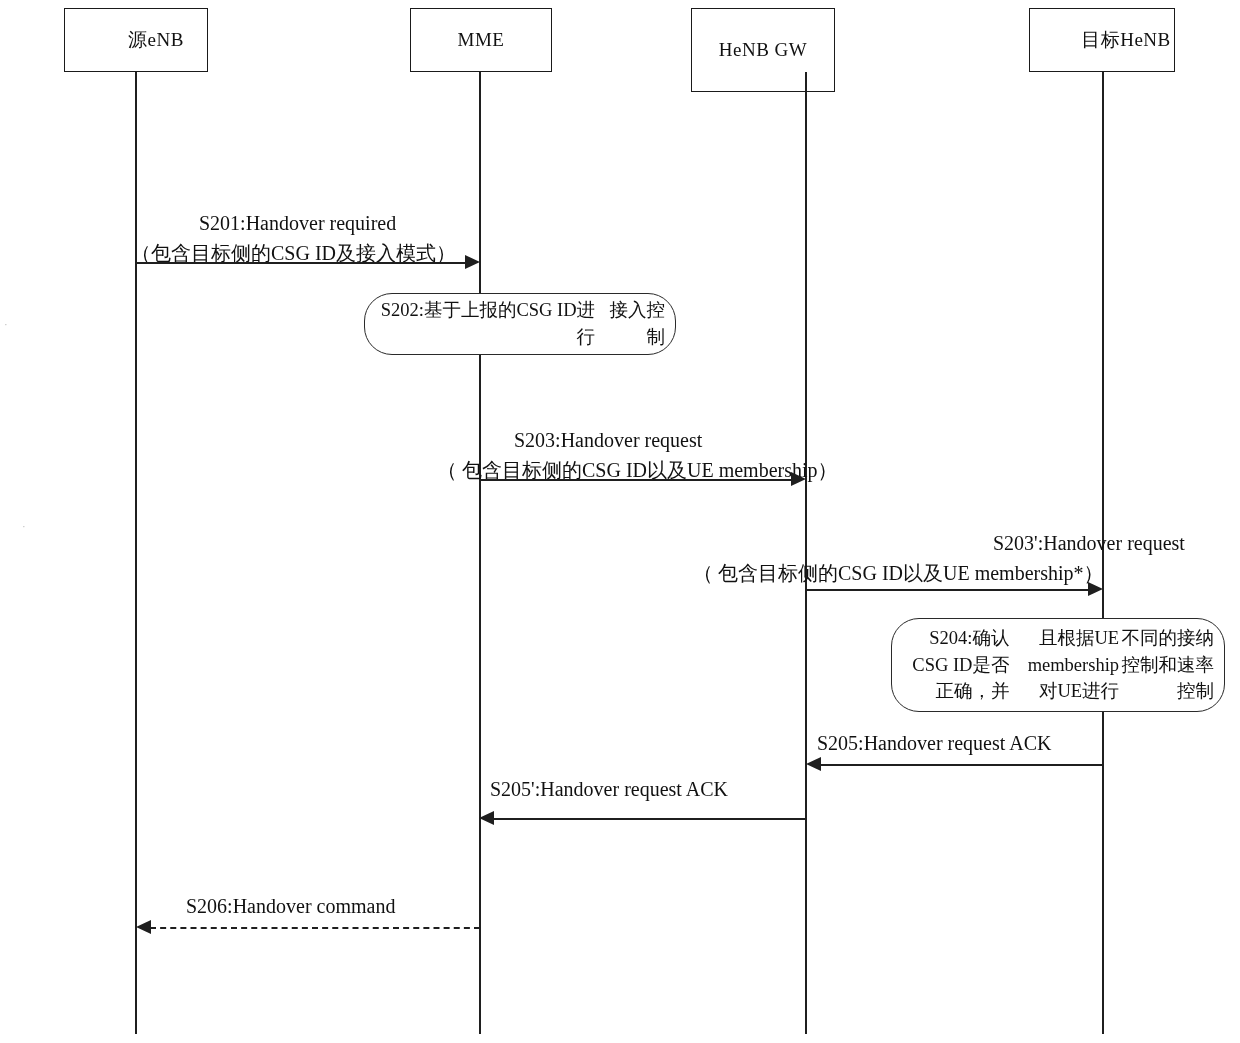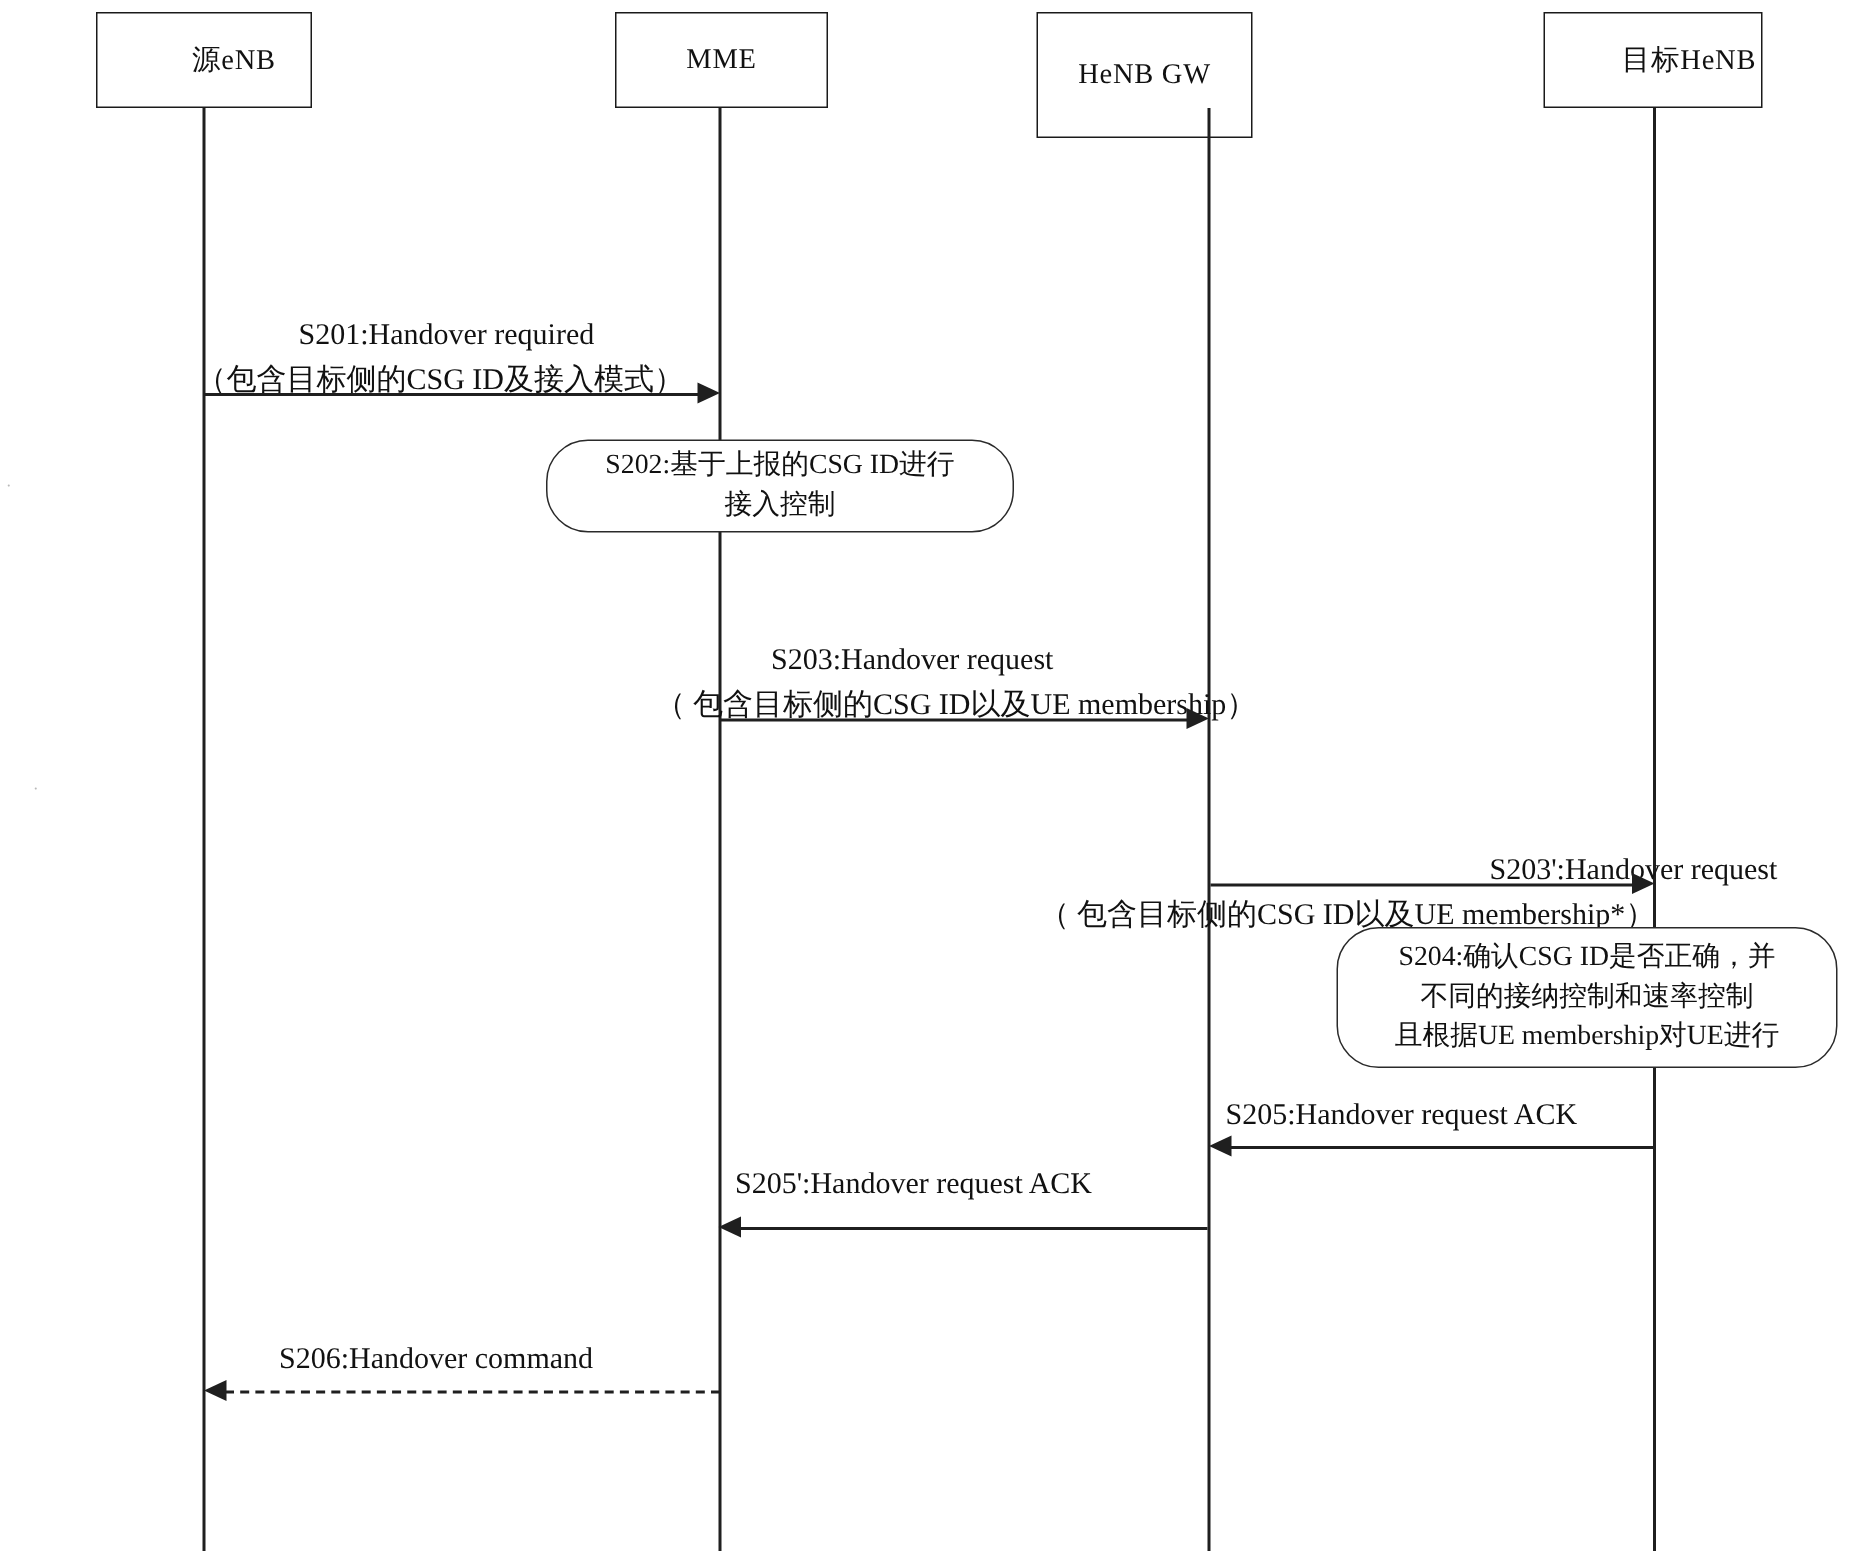--- a/index.html
+++ b/index.html
@@ -67,26 +67,26 @@
     border-bottom: 7px solid transparent;
     border-right: 15px solid #1f1f1f;
   }
   .proc-box {
     position: absolute;
     box-sizing: border-box;
     border: 1.5px solid #2a2a2a;
     border-radius: 28px;
     background: #ffffff;
     display: flex;
-    flex-direction: column;
+    flex-direction: row;
     align-items: center;
     justify-content: center;
     font-size: 18.5px;
     color: #111111;
-    text-align: left;
+    text-align: right;
     line-height: 1.45;
     padding: 4px 10px;
   }
   .spec {
     position: absolute;
     font-size: 11px;
     color: #b9b9b9;
   }
 </style>
 </head>
@@ -130,30 +130,30 @@
   </div>
 
   <div class="msg-label two-line" style="left:437px; top:425px;">
     <div style="padding-left:77px;">S203:Handover  request</div>
     <div>（ 包含目标侧的CSG  ID以及UE membership）</div>
   </div>
   <div class="arrow-line" style="left:480px; top:479px; width:313px;"></div>
   <div class="arrow-head right" style="left:791px; top:472px;"></div>
 
   <div class="msg-label two-line" style="left:693px; top:528px;">
-    <div style="padding-left:300px;margin-top:37px;">S203':Handover  request</div>
+    <div style="padding-left:300px;">S203':Handover  request</div>
     <div>（ 包含目标侧的CSG  ID以及UE membership*）</div>
   </div>
   <div class="arrow-line" style="left:807px; top:589px; width:284px;"></div>
   <div class="arrow-head right" style="left:1088px; top:582px;"></div>
 
   <div class="proc-box" style="left:891px; top:618px; width:334px; height:94px;">
     <div>S204:确认CSG  ID是否正确，并</div>
+    <div>且根据UE membership对UE进行</div>
     <div>不同的接纳控制和速率控制</div>
-    <div>且根据UE membership对UE进行</div>
   </div>
 
   <div class="msg-label" style="left:817px; top:730px;">S205:Handover request ACK</div>
   <div class="arrow-line" style="left:820px; top:764px; width:282px;"></div>
   <div class="arrow-head left" style="left:806px; top:757px;"></div>
 
   <div class="msg-label" style="left:490px; top:776px;">S205':Handover request ACK</div>
   <div class="arrow-line" style="left:493px; top:818px; width:312px;"></div>
   <div class="arrow-head left" style="left:479px; top:811px;"></div>
 

